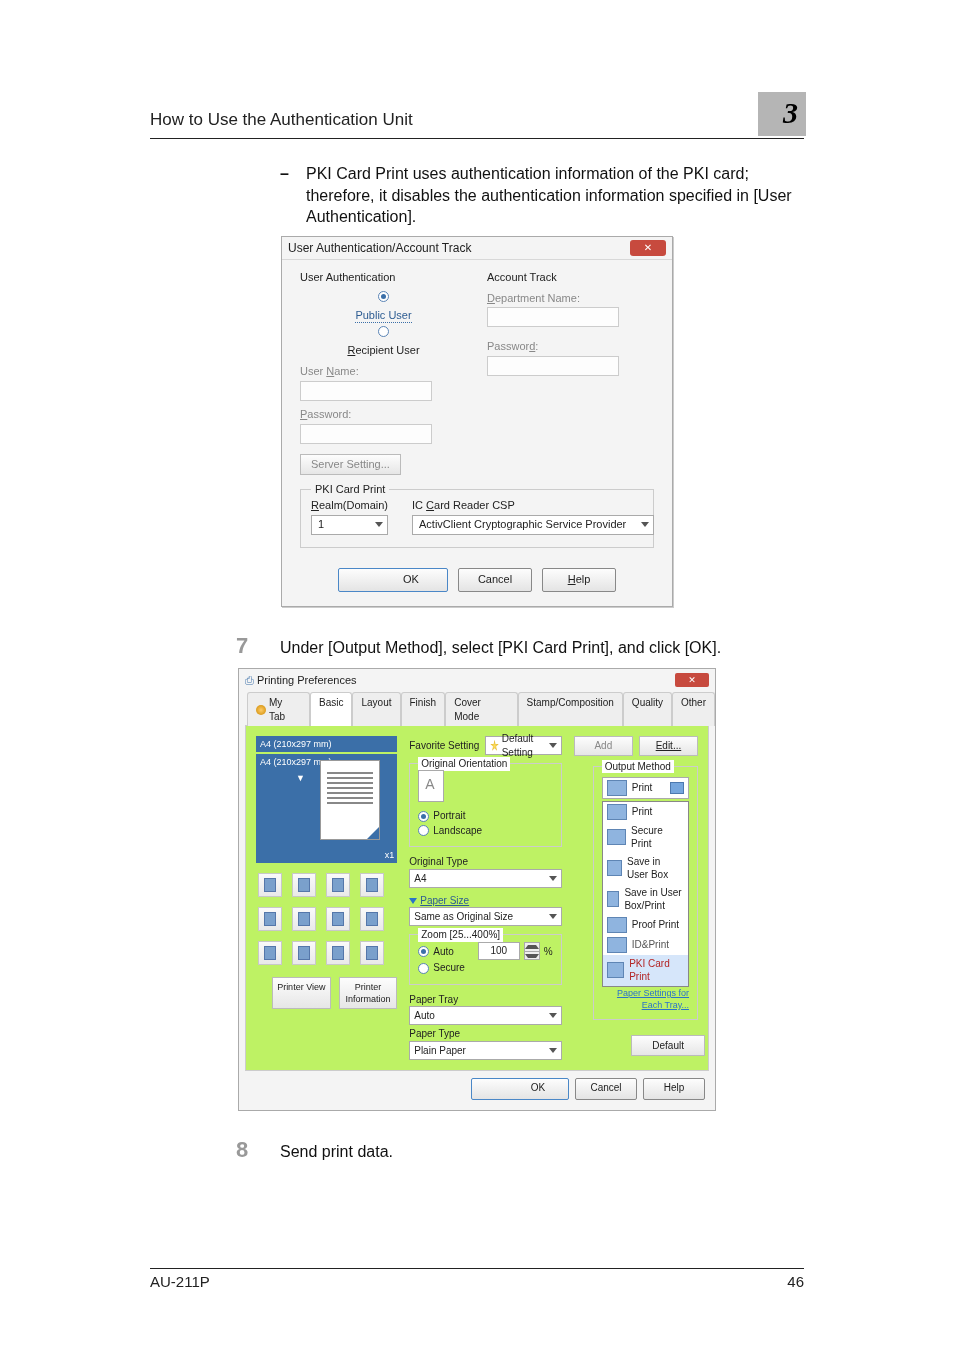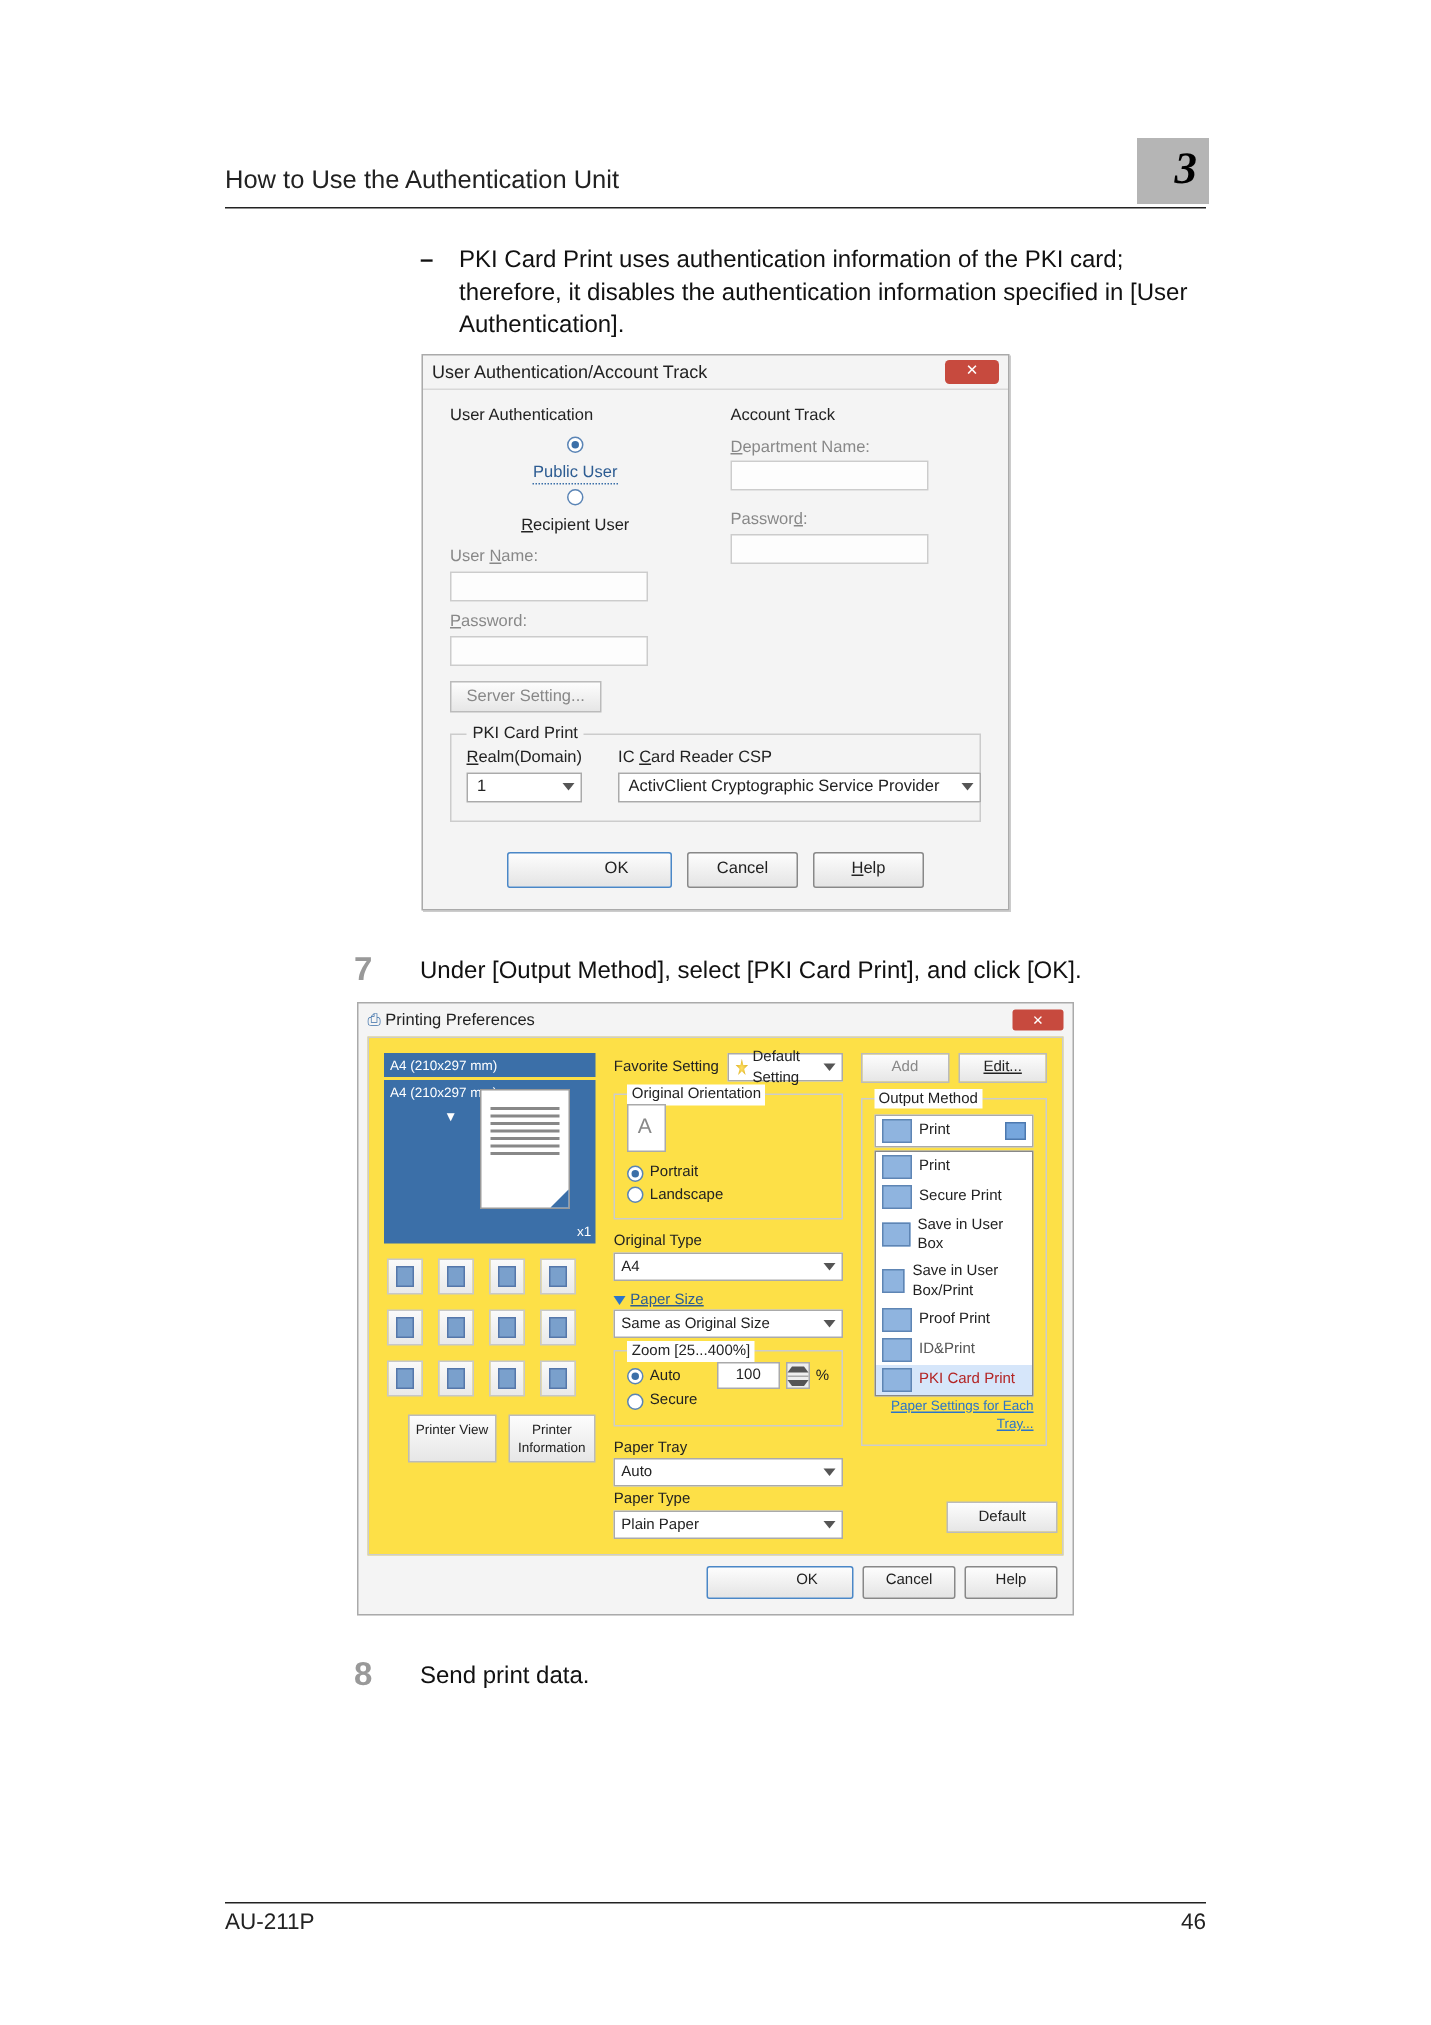--- a/index.html
+++ b/index.html
@@ -264,21 +264,21 @@
     top: 1px;
   }
   .tab.mytab { display:flex; align-items:center; gap:3px; }
   .gear {
     width: 10px; height: 10px; border-radius: 50%;
     background: radial-gradient(#ffcc66, #cc8800);
   }
   .tab.active { background: #fff; }
   .tabpanel {
     border: 1px solid #ccc;
-    background: #fde047;
+    background: #bef264;
     margin: 0 6px 6px 6px;
     padding: 10px;
     display: flex;
     gap: 12px;
   }
   .preview-col {
     width: 150px;
     position: relative;
   }
   .paper-strip {
@@ -559,20 +559,33 @@
 
     <div class="step">
       <div class="step-num">7</div>
       <div class="step-text">Under [Output Method], select [PKI Card Print], and click [OK].</div>
     </div>
 
     <div class="dialog2">
       <div class="dlg2-title">
         <span><span style="color:#3b6fa8;">⎙</span> <span>Printing Preferences</span></span>
         <div class="dlg2-close">✕</div>
+      </div>
+      <div class="tabs">
+        <div class="tab mytab">
+            <span class="gear"></span>
+            <span>My Tab</span>
+          </div>
+        <div class="tab active">Basic</div>
+        <div class="tab">Layout</div>
+        <div class="tab">Finish</div>
+        <div class="tab">Cover Mode</div>
+        <div class="tab">Stamp/Composition</div>
+        <div class="tab">Quality</div>
+        <div class="tab">Other</div>
       </div>
       <div class="tabpanel">
 
         <div class="preview-col">
           <div class="paper-strip">A4 (210x297 mm)</div>
           <div class="paper-strip second">
             <span>A4 (210x297 mm)</span>
             <span class="arrow">▼</span>
             <div class="paper-sheet">
               <div class="line"></div>
@@ -684,21 +697,21 @@
               <span class="dd-arrow"></span>
             </div>
         </div>
 
         <div class="right-col">
           <div class="twin-btns">
             <div class="mini-btn">Add</div>
             <div class="mini-btn active">Edit...</div>
           </div>
 
-          <div class="group-box" style="margin-top:10px;">
+          <div class="group-box" style="margin-top:10px;margin-left:19px;">
             <div class="legend">Output Method</div>
             <div class="out-box">
               <div class="pic"></div>
               <span>Print</span>
               <div class="blue-sq"></div>
             </div>
             <div class="menu-list">
               <div class="menu-item">
                   <div class="pic"></div>
                   <span>Print</span>

